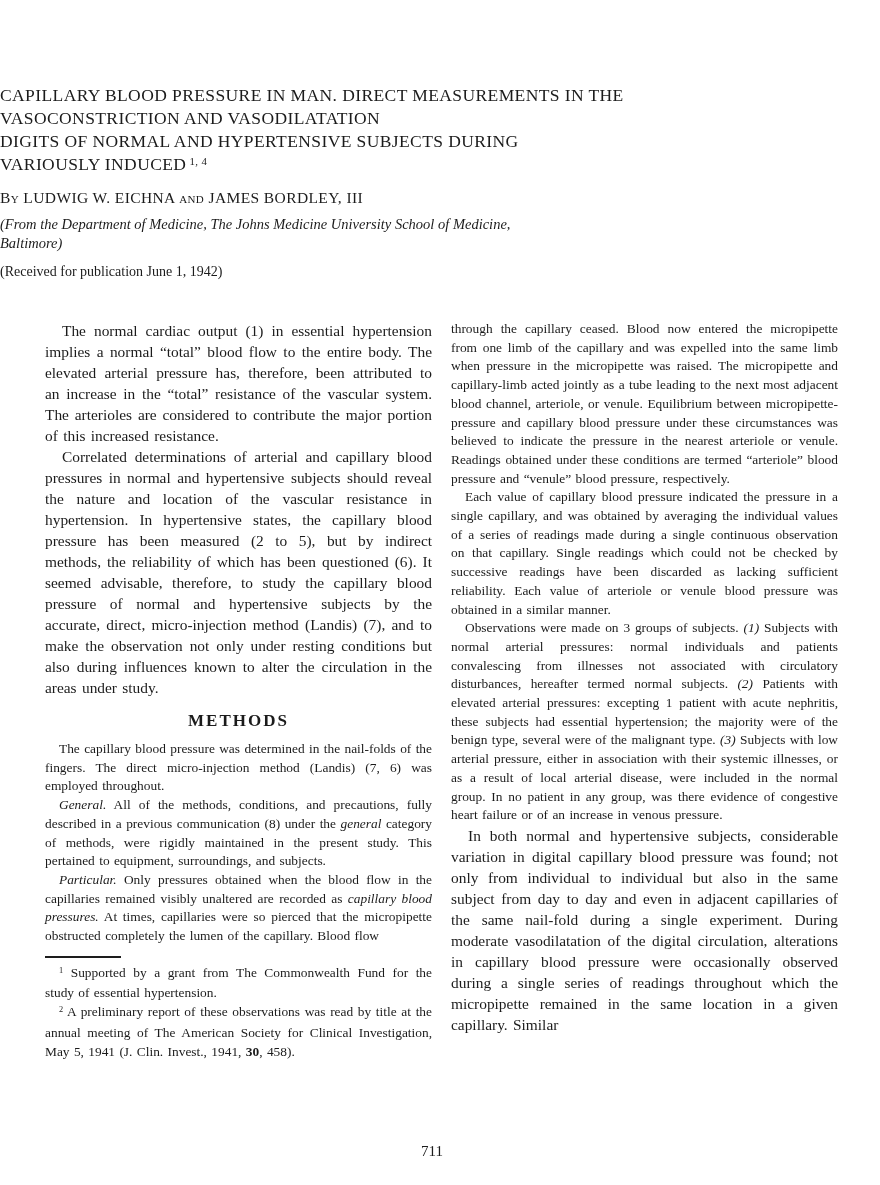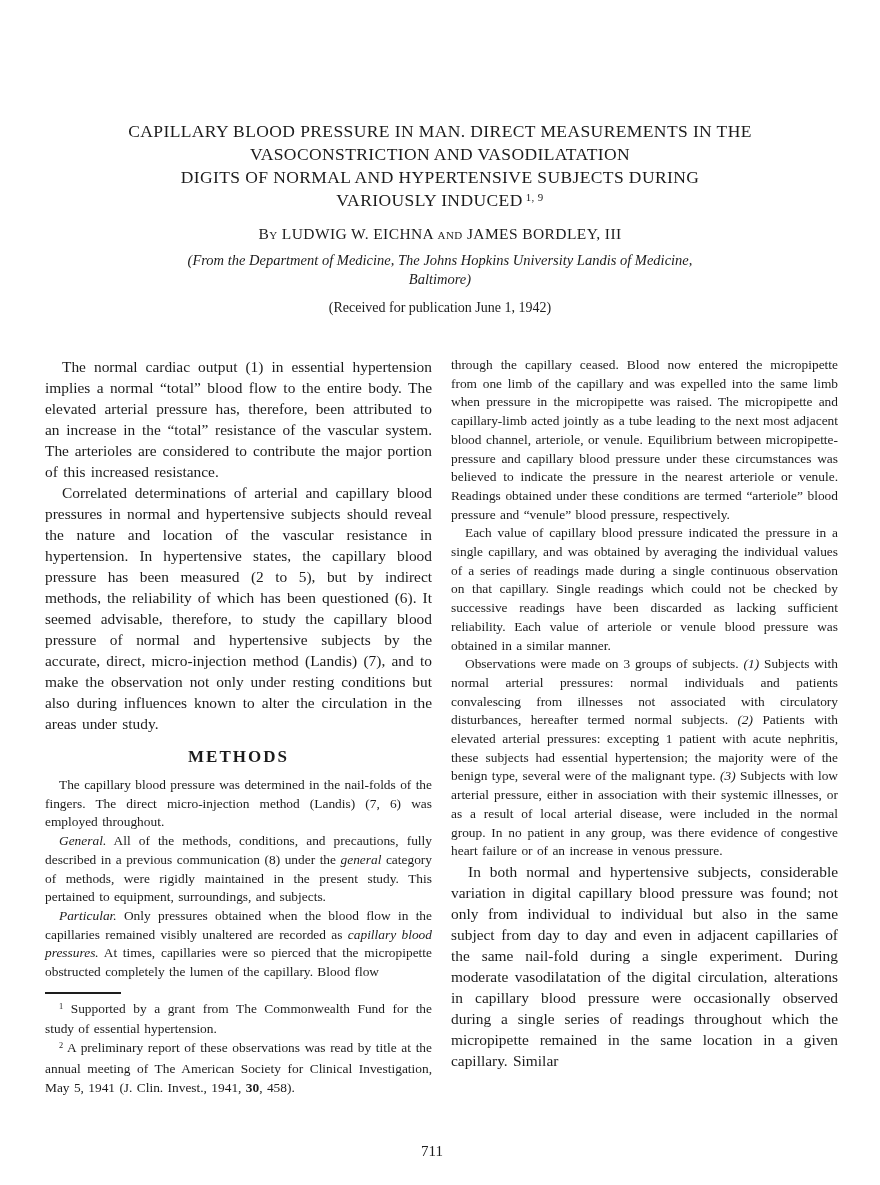--- a/index.html
+++ b/index.html
@@ -2,21 +2,21 @@
 <html><head>
 <meta charset="utf-8">
 <style>
   html,body{margin:0;padding:0;background:#ffffff;}
   .page{
     width:880px;height:1185px;position:relative;overflow:hidden;
     background:#ffffff;color:#1b1b1b;
     font-family:"Liberation Serif","DejaVu Serif",serif;
     box-sizing:border-box;
   }
-  .header{padding-top:120px;text-align:center;}
+  .header{padding-top:84px;}
   .title-line{font-size:17.5px;line-height:23px;letter-spacing:0.4px;font-weight:normal;}
   .byline{margin-top:11px;font-size:15.5px;letter-spacing:0.4px;}
   .affiliation{margin-top:8px;font-style:italic;font-size:14.5px;line-height:19px;}
   .received{margin-top:11px;font-size:14px;}
   .columns{display:flex;gap:19px;padding:0 42px 0 45px;margin-top:16px;}
   .col{flex:1 1 0;min-width:0;margin-top:24px;}
   .para{margin:0;text-align:justify;}
   .para.large{font-size:15.4px;line-height:21px;word-spacing:1.5px;}
   .para.small{font-size:13.4px;line-height:18.7px;word-spacing:1px;}
   .para.indent{text-indent:17px;}
@@ -32,24 +32,24 @@
 </style>
 </head>
 <body>
 
 <div class="page">
 
   <div class="header">
     <div class="title-line"><span class="run-n">CAPILLARY BLOOD PRESSURE IN MAN. DIRECT MEASUREMENTS IN THE</span></div>
     <div class="title-line"><span class="run-n">VASOCONSTRICTION AND VASODILATATION</span></div>
     <div class="title-line"><span class="run-n">DIGITS OF NORMAL AND HYPERTENSIVE SUBJECTS DURING</span></div>
-    <div class="title-line"><span class="run-n">VARIOUSLY INDUCED</span><span class="run-sup"> 1, 9</span></div>
+    <div class="title-line"><span class="run-n">VARIOUSLY INDUCED</span><span class="run-sup"> 1, 4</span></div>
     <div class="byline"><span class="run-sc">By</span><span class="run-n"> LUDWIG W. EICHNA </span><span class="run-sc">and</span><span class="run-n"> JAMES BORDLEY, III</span></div>
     <div class="affiliation">
-      <div>(From the Department of Medicine, The Johns Hopkins University Landis of Medicine,</div>
+      <div>(From the Department of Medicine, The Johns Medicine University School of Medicine,</div>
       <div>Baltimore)</div>
     </div>
     <div class="received">(Received for publication June 1, 1942)</div>
   </div>
 
   <div class="columns">
     <div class="col">
         <p class="para large indent"><span class="run-n">The normal cardiac output (1) in essential hypertension implies a normal “total” blood flow to the entire body. The elevated arterial pressure has, therefore, been attributed to an increase in the “total” resistance of the vascular system. The arterioles are considered to contribute the major portion of this increased resistance.</span></p>
         <p class="para large indent"><span class="run-n">Correlated determinations of arterial and capillary blood pressures in normal and hypertensive subjects should reveal the nature and location of the vascular resistance in hypertension. In hypertensive states, the capillary blood pressure has been measured (2 to 5), but by indirect methods, the reliability of which has been questioned (6). It seemed advisable, therefore, to study the capillary blood pressure of normal and hypertensive subjects by the accurate, direct, micro-injection method (Landis) (7), and to make the observation not only under resting conditions but also during influences known to alter the circulation in the areas under study.</span></p>
         <h2 class="section-heading">METHODS</h2>

